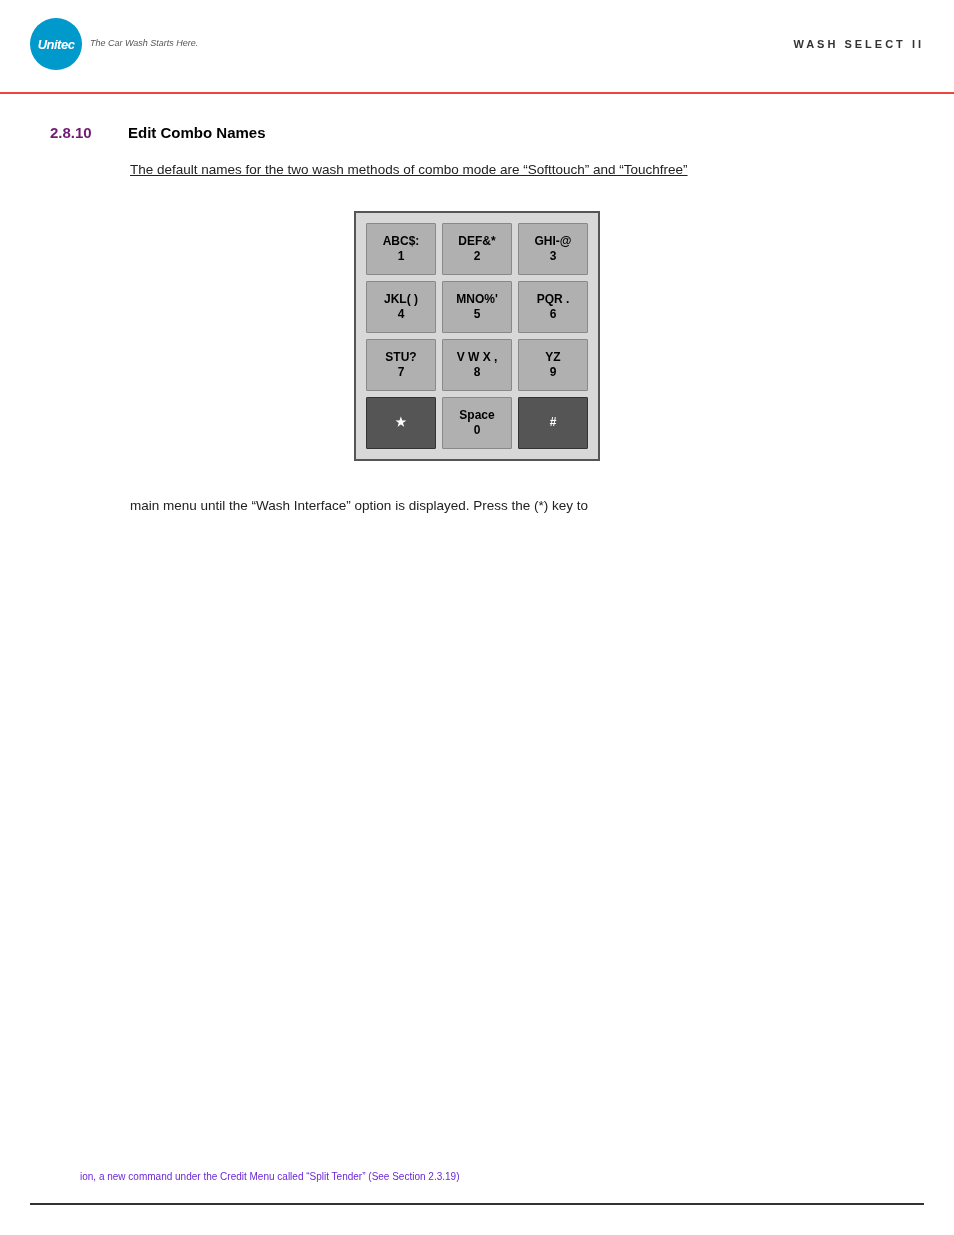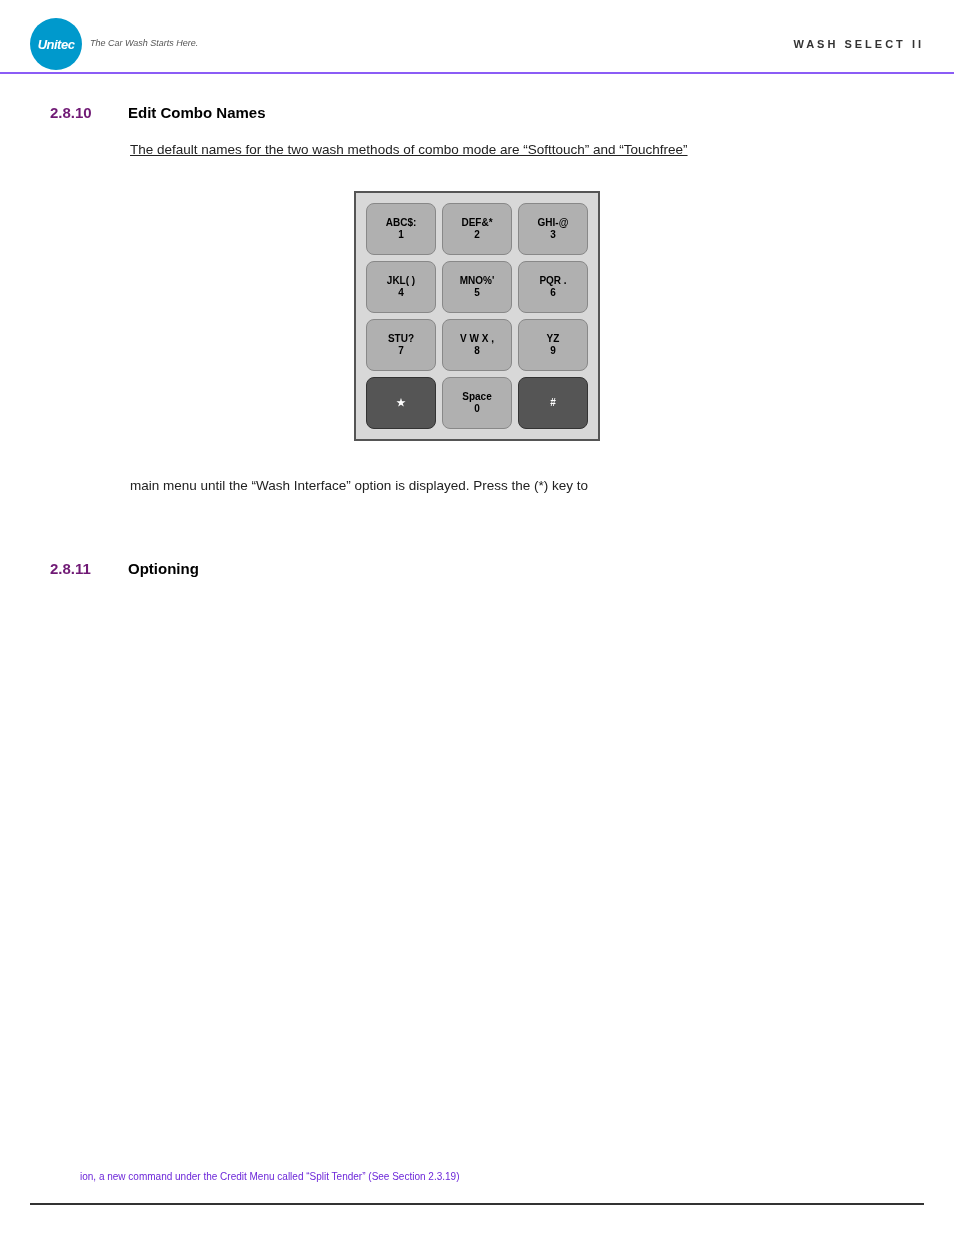--- a/index.html
+++ b/index.html
@@ -10,22 +10,22 @@
       background: #ffffff;
       font-family: Arial, sans-serif;
       color: #000;
       position: relative;
     }
 
     
     .header {
       display: flex;
       align-items: center;
-      padding: 18px 30px 2px 30px;
-      border-bottom: 2px solid #8b5cf6;
+      padding: 18px 30px 22px 30px;
+      border-bottom: 2px solid #ef4444;
       margin-bottom: 0;
     }
 
     .logo-container {
       display: flex;
       align-items: center;
       gap: 8px;
     }
 
     .logo-circle {
@@ -110,26 +110,26 @@
       padding: 10px;
       display: grid;
       grid-template-columns: repeat(3, 70px);
       grid-template-rows: repeat(4, 52px);
       gap: 6px;
     }
 
     .key {
       background: #b0b0b0;
       border: 1px solid #888;
-      border-radius: 8px;
+      border-radius: 1px;
       display: flex;
       flex-direction: column;
       align-items: center;
       justify-content: center;
-      font-size: 10px;
+      font-size: 12px;
       font-weight: bold;
       color: #000;
       line-height: 1.2;
       text-align: center;
       cursor: default;
       padding: 3px;
     }
 
     .key.dark {
       background: #555;
@@ -213,24 +213,18 @@
       <div class="key">Space<br>0</div>
       <div class="key dark">#</div>
 
     </div>
   </div>
 
   <div class="instruction-text">
     <div>main menu until the “Wash Interface” option is displayed. Press the (*) key to</div>
   </div>
 
-  <div class="section-2811">
-    <div class="section-heading">
-      <span class="section-number">2.8.11</span>
-      <span class="section-title">Optioning</span>
-    </div>
-  </div>
 
 </div>
 
 <div class="footer-text">ion, a new command under the Credit Menu called “Split Tender” (See Section 2.3.19)</div>
 
 <div class="footer-line"></div>
 
 </body></html>

